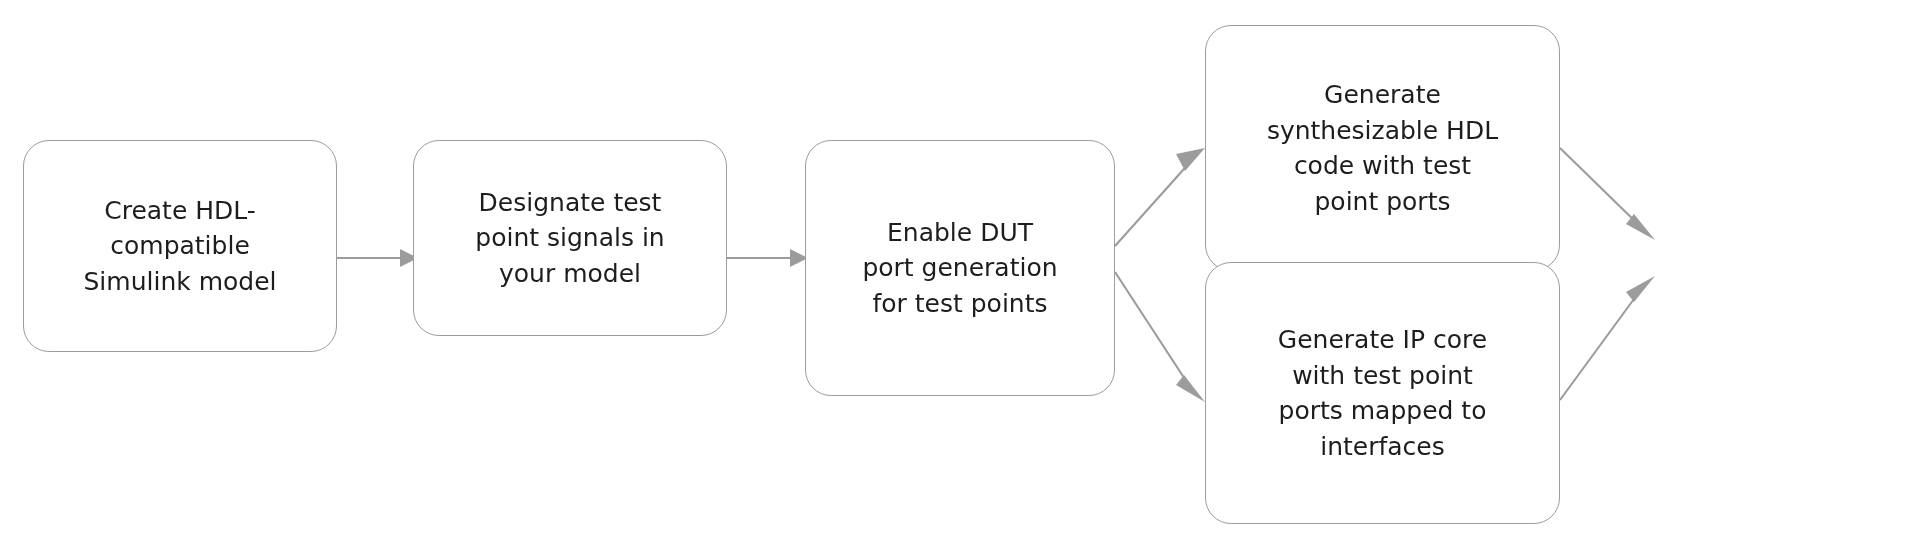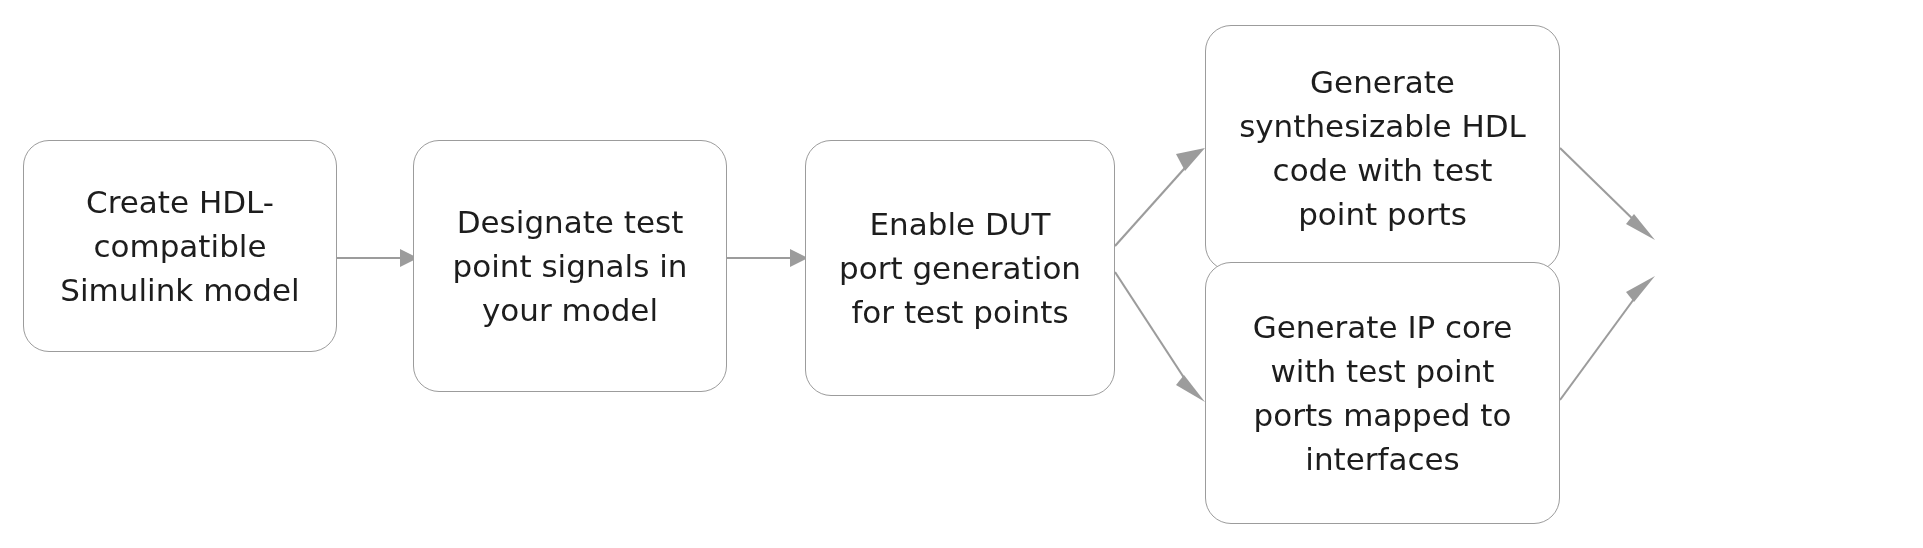--- a/index.html
+++ b/index.html
@@ -20,21 +20,21 @@
     position: absolute;
     box-sizing: border-box;
     border: 1.6px solid #9c9c9c;
     border-radius: 26px;
     background: #ffffff;
     display: flex;
     align-items: center;
     justify-content: center;
     text-align: center;
     color: #1d1d1d;
-    font-size: 31px;
+    font-size: 25px;
     line-height: 1.42;
     padding: 6px 14px;
     z-index: 2;
   }
   .node .label {
     display: block;
     width: 100%;
     white-space: pre-line;
   }
   #edges {
@@ -92,21 +92,21 @@
       <polygon class="edge-head" points="1634,302 1655,276 1626,292"></polygon>
     </g>
   </svg>
 
   <div class="node" style="left:23px; top:140px; width:314px; height:212px;border-radius:26px;">
     <span class="label">Create HDL-
 compatible
 Simulink model</span>
   </div>
 
-  <div class="node" style="left:413px; top:140px; width:314px; height:252px;">
+  <div class="node" style="left:413px; top:140px; width:314px; height:196px;">
     <span class="label">Designate test
 point signals in
 your model</span>
   </div>
 
   <div class="node" style="left:805px; top:140px; width:310px; height:256px;">
     <span class="label">Enable DUT
 port generation
 for test points</span>
   </div>

